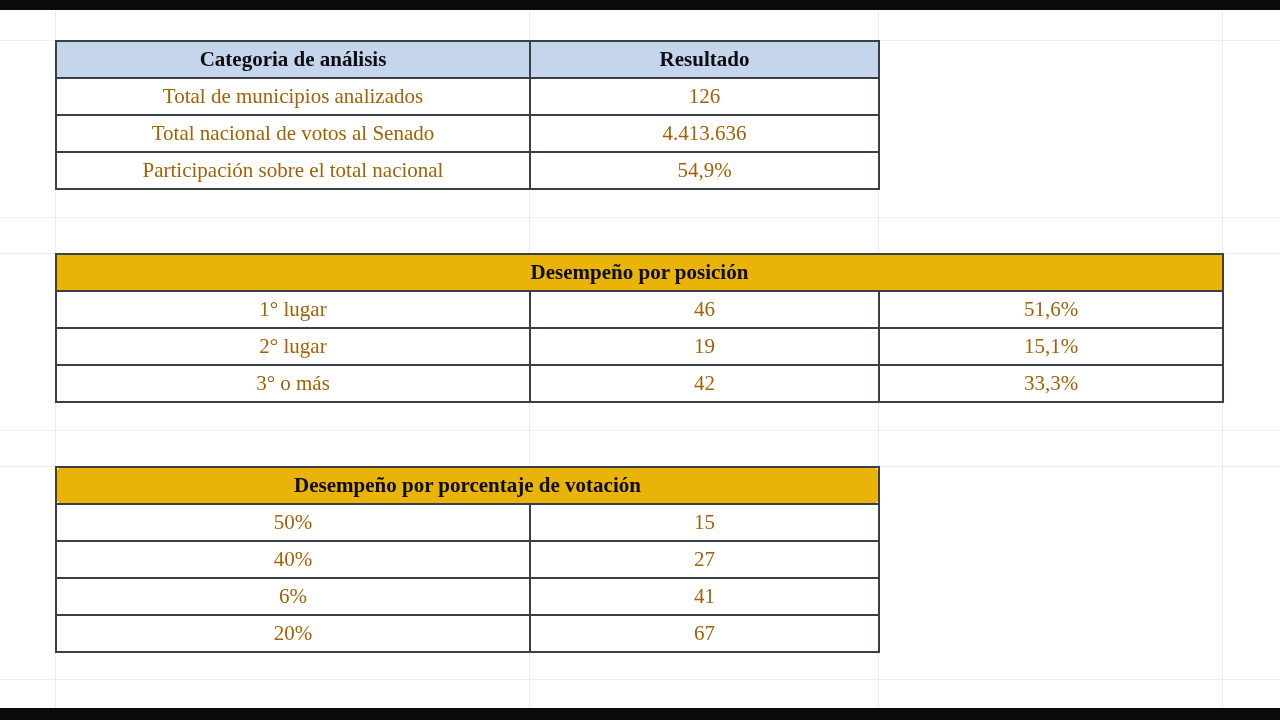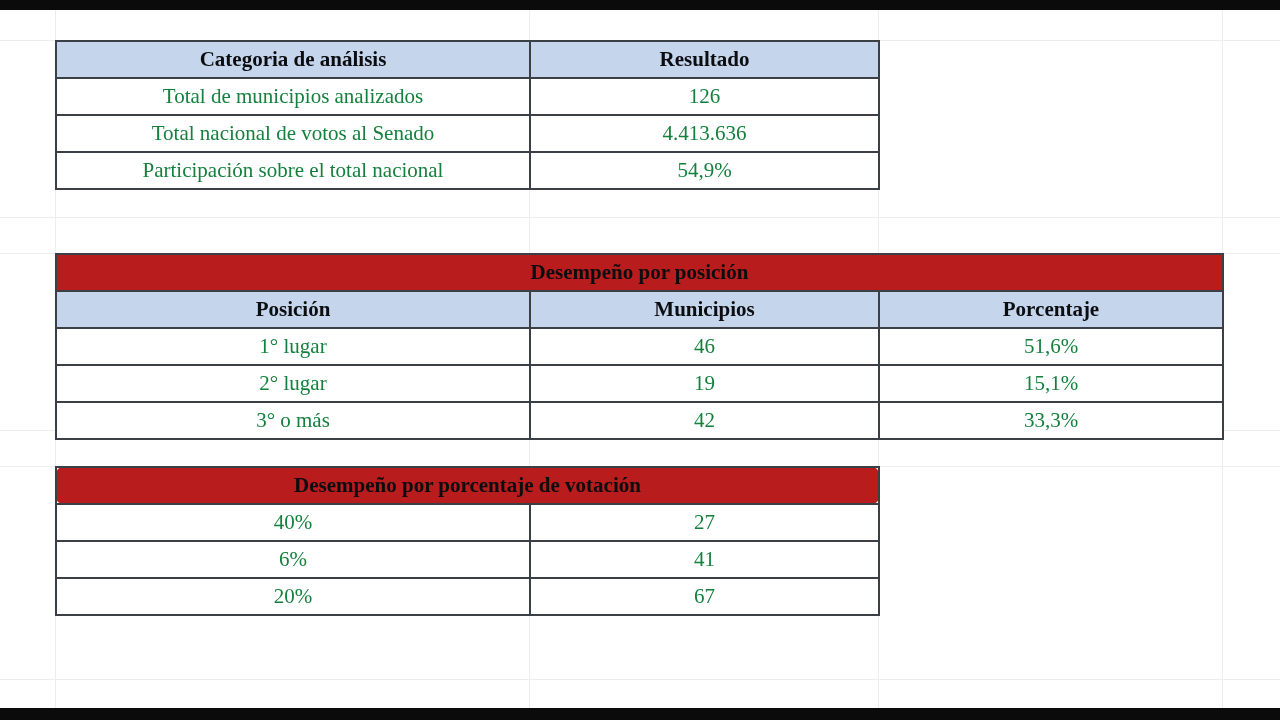--- a/index.html
+++ b/index.html
@@ -67,33 +67,33 @@
     border-collapse: collapse;
     table-layout: fixed;
     background: #ffffff;
     padding-left: 28px;
   }
   .tbl td {
     border: 2px solid #3b3f46;
     text-align: center;
     vertical-align: middle;
     font-size: 21px;
-    color: #15803d;
+    color: #a16207;
     padding: 0 6px;
     line-height: 1.1;
     white-space: nowrap;
     background: #ffffff;
   }
   .tbl td.hd {
     background: #c5d5ec;
     font-weight: bold;
     color: #0c0d10;
   }
   .tbl td.title {
-    background: #b91c1c;
+    background: #eab308;
     font-weight: bold;
     color: #0c0d10;
     font-size: 21px;
   }
 
   
   #table-summary { left: 55px; top: 30px; width: 823px; }
   #table-summary td { height: 35px; }
   #table-summary col.c1 { width: 474px; }
   #table-summary col.c2 { width: 349px; }
@@ -160,25 +160,20 @@
       <colgroup>
           <col class="c1">
           <col class="c2">
           <col class="c3">
         </colgroup>
       <tbody>
         <tr>
           <td class="title" colspan="3">Desempeño por posición</td>
         </tr>
         <tr>
-          <td class="hd">Posición</td>
-          <td class="hd">Municipios</td>
-          <td class="hd">Porcentaje</td>
-        </tr>
-        <tr>
           <td>1° lugar</td>
           <td>46</td>
           <td>51,6%</td>
         </tr>
         <tr>
           <td>2° lugar</td>
           <td>19</td>
           <td>15,1%</td>
         </tr>
         <tr>
@@ -192,20 +187,24 @@
     <table class="tbl" id="table-threshold">
       <colgroup>
           <col class="c1">
           <col class="c2">
         </colgroup>
       <tbody>
         <tr>
           <td class="title" colspan="2">Desempeño por porcentaje de votación</td>
         </tr>
         <tr>
+          <td>50%</td>
+          <td>15</td>
+        </tr>
+        <tr>
           <td>40%</td>
           <td>27</td>
         </tr>
         <tr>
           <td>6%</td>
           <td>41</td>
         </tr>
         <tr>
           <td>20%</td>
           <td>67</td>

